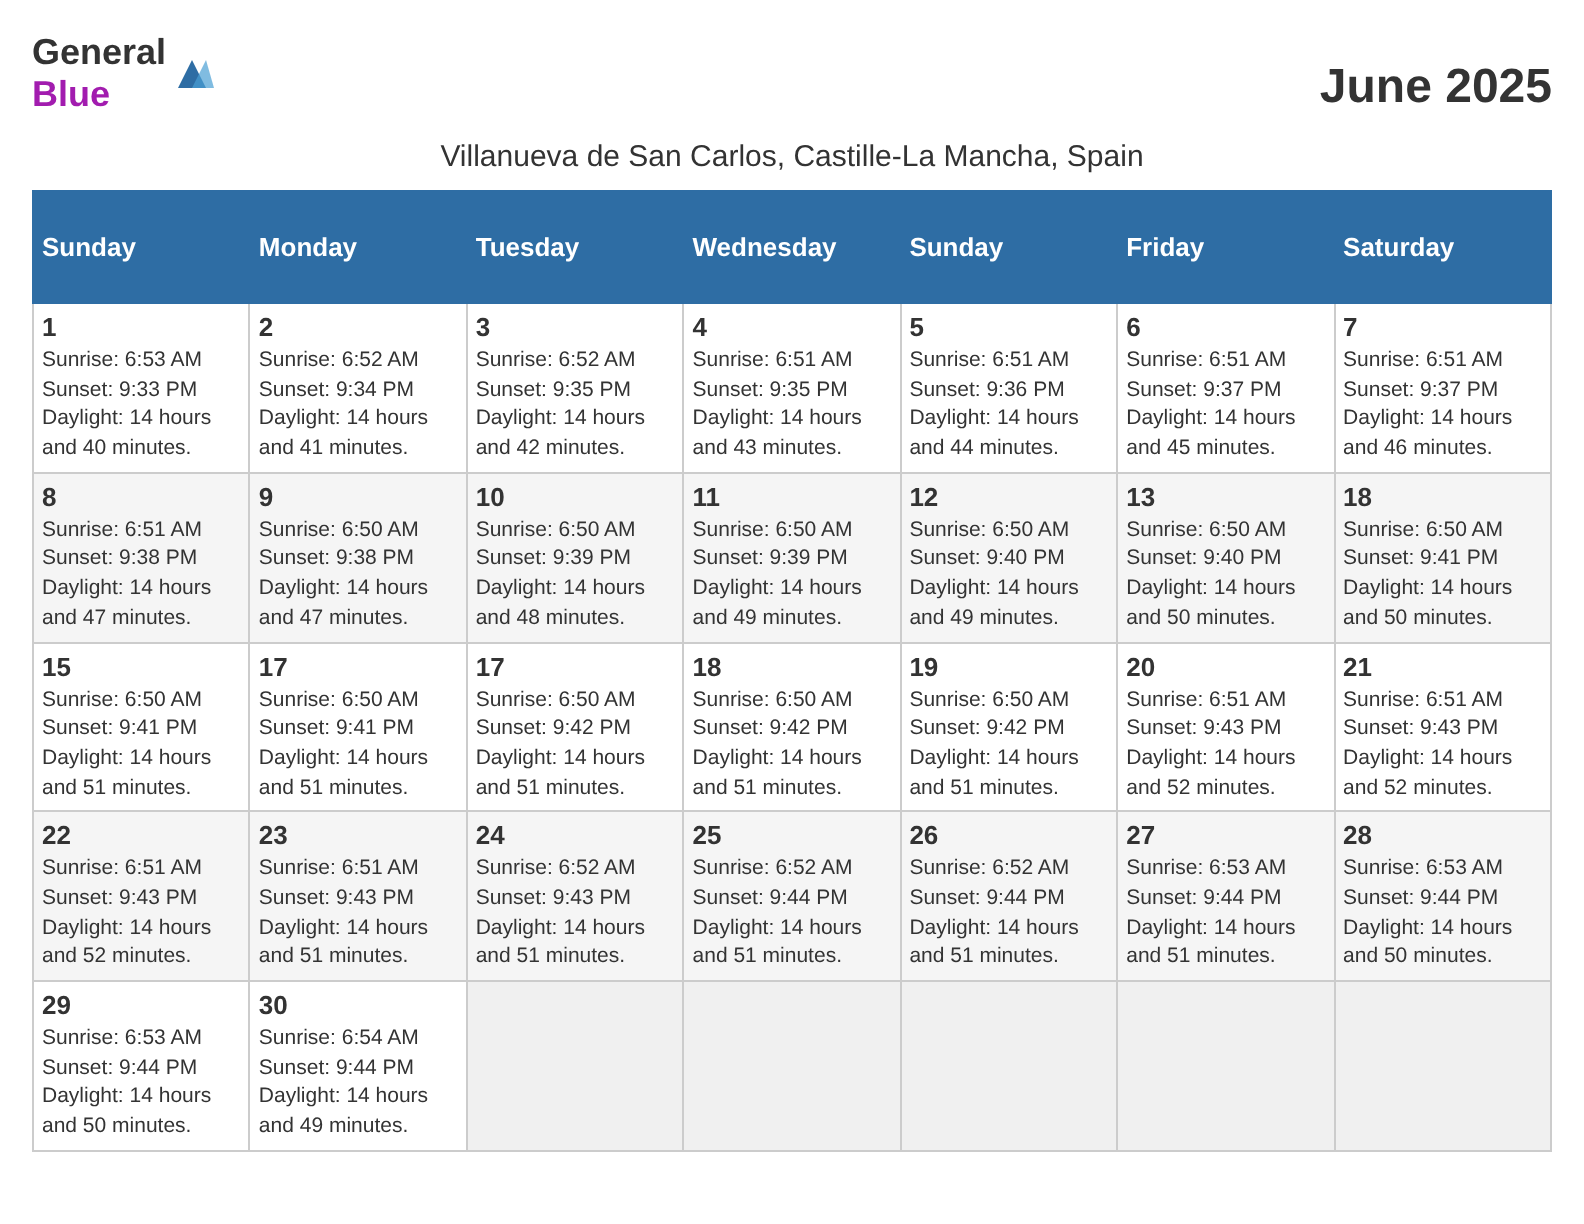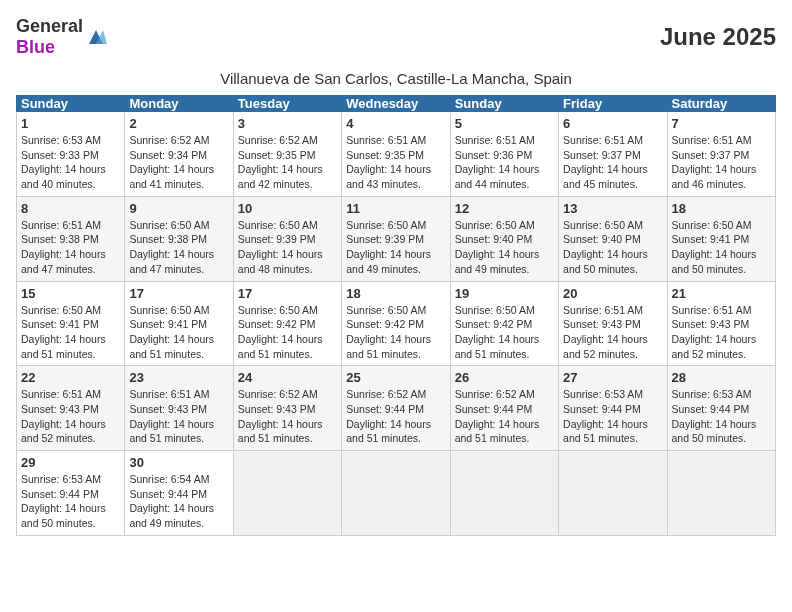--- a/index.html
+++ b/index.html
@@ -6,21 +6,21 @@
     body {
       font-family: Arial, sans-serif;
       background: #fff;
       width: 792px;
       min-height: 612px;
       padding: 16px;
     }
     .header {
       display: flex;
       justify-content: space-between;
-      align-items: center;
+      align-items: flex-end;
       margin-bottom: 4px;
     }
     .logo {
       display: flex;
       align-items: center;
     }
     .logo-text-general {
       font-size: 18px;
       font-weight: bold;
       color: #333;
@@ -49,21 +49,21 @@
       margin-top: 12px;
     }
     table {
       width: 100%;
       border-collapse: collapse;
       font-size: 11px;
     }
     thead th {
       background-color: #2e6da4;
       color: #fff;
-      padding: 0 4px;
+      padding: 20px 4px;
       text-align: left;
       font-size: 13px;
       font-weight: bold;
       border: 1px solid #2e6da4;
     }
     tbody td {
       border: 1px solid #ccc;
       vertical-align: top;
       padding: 4px;
       width: 108px;

